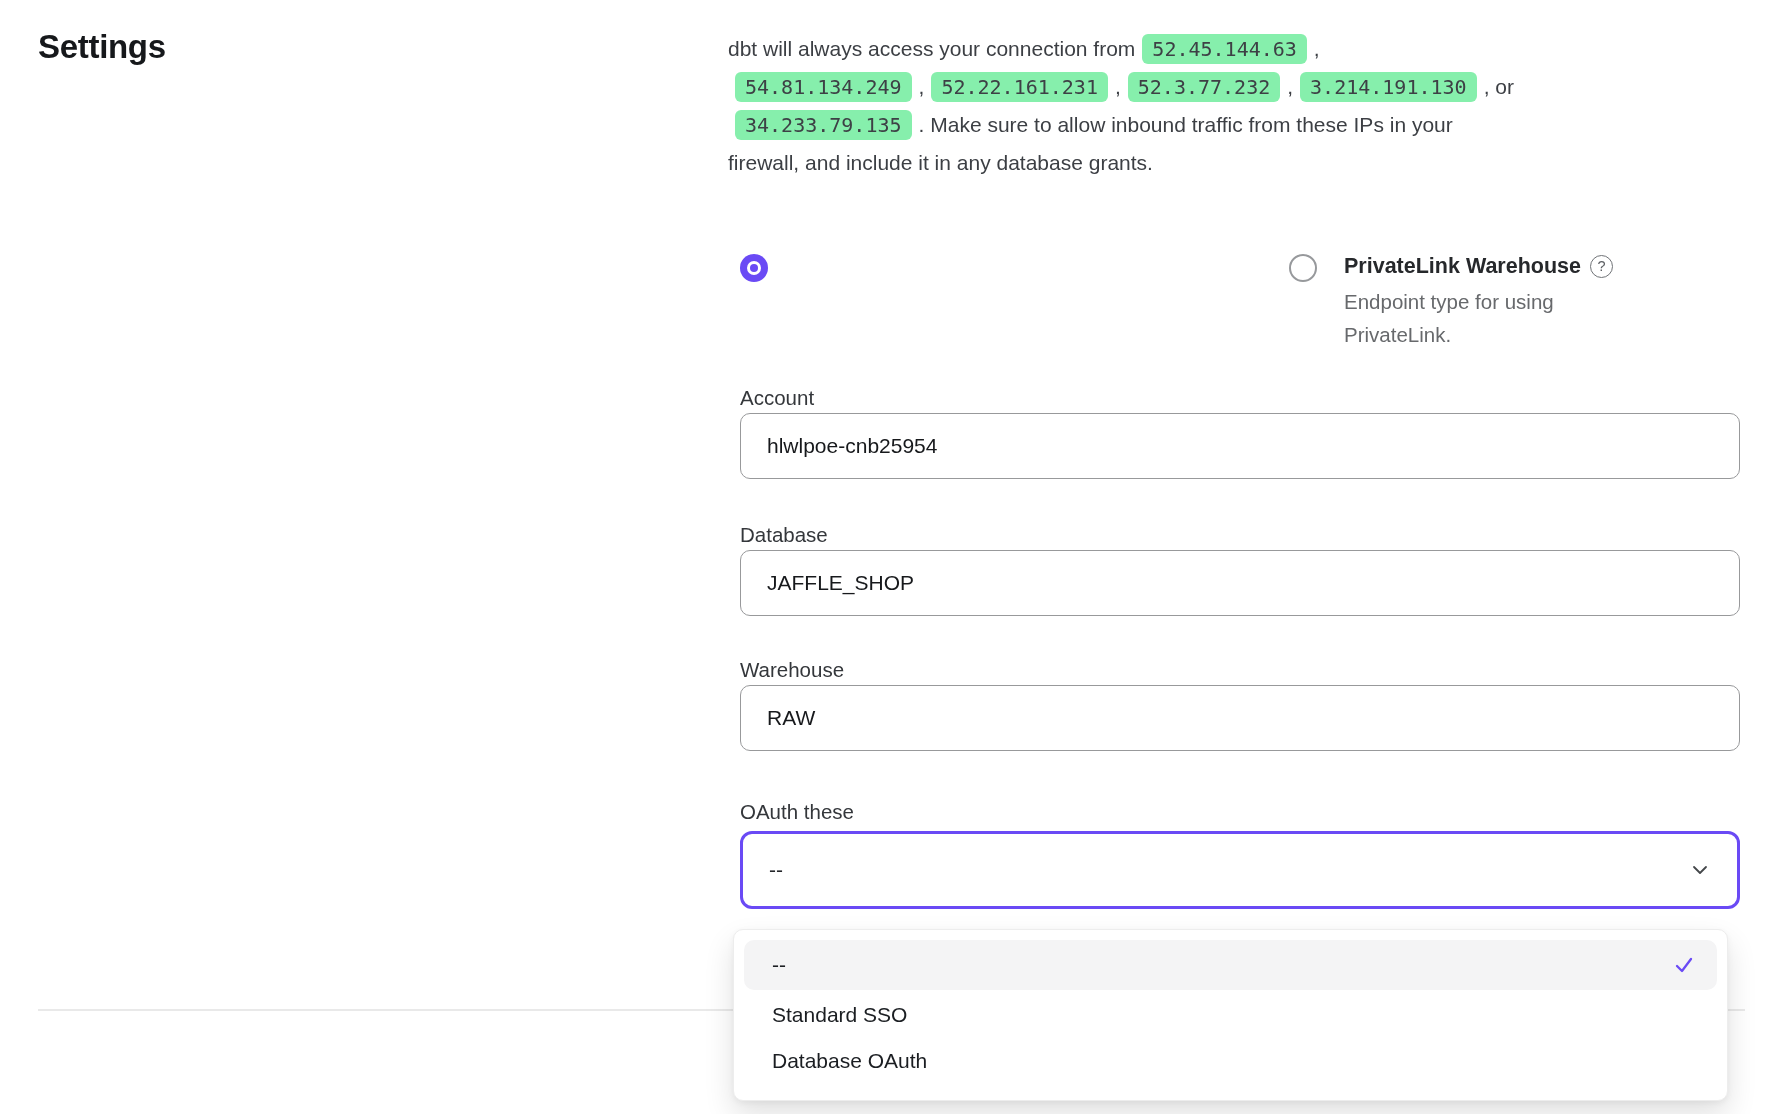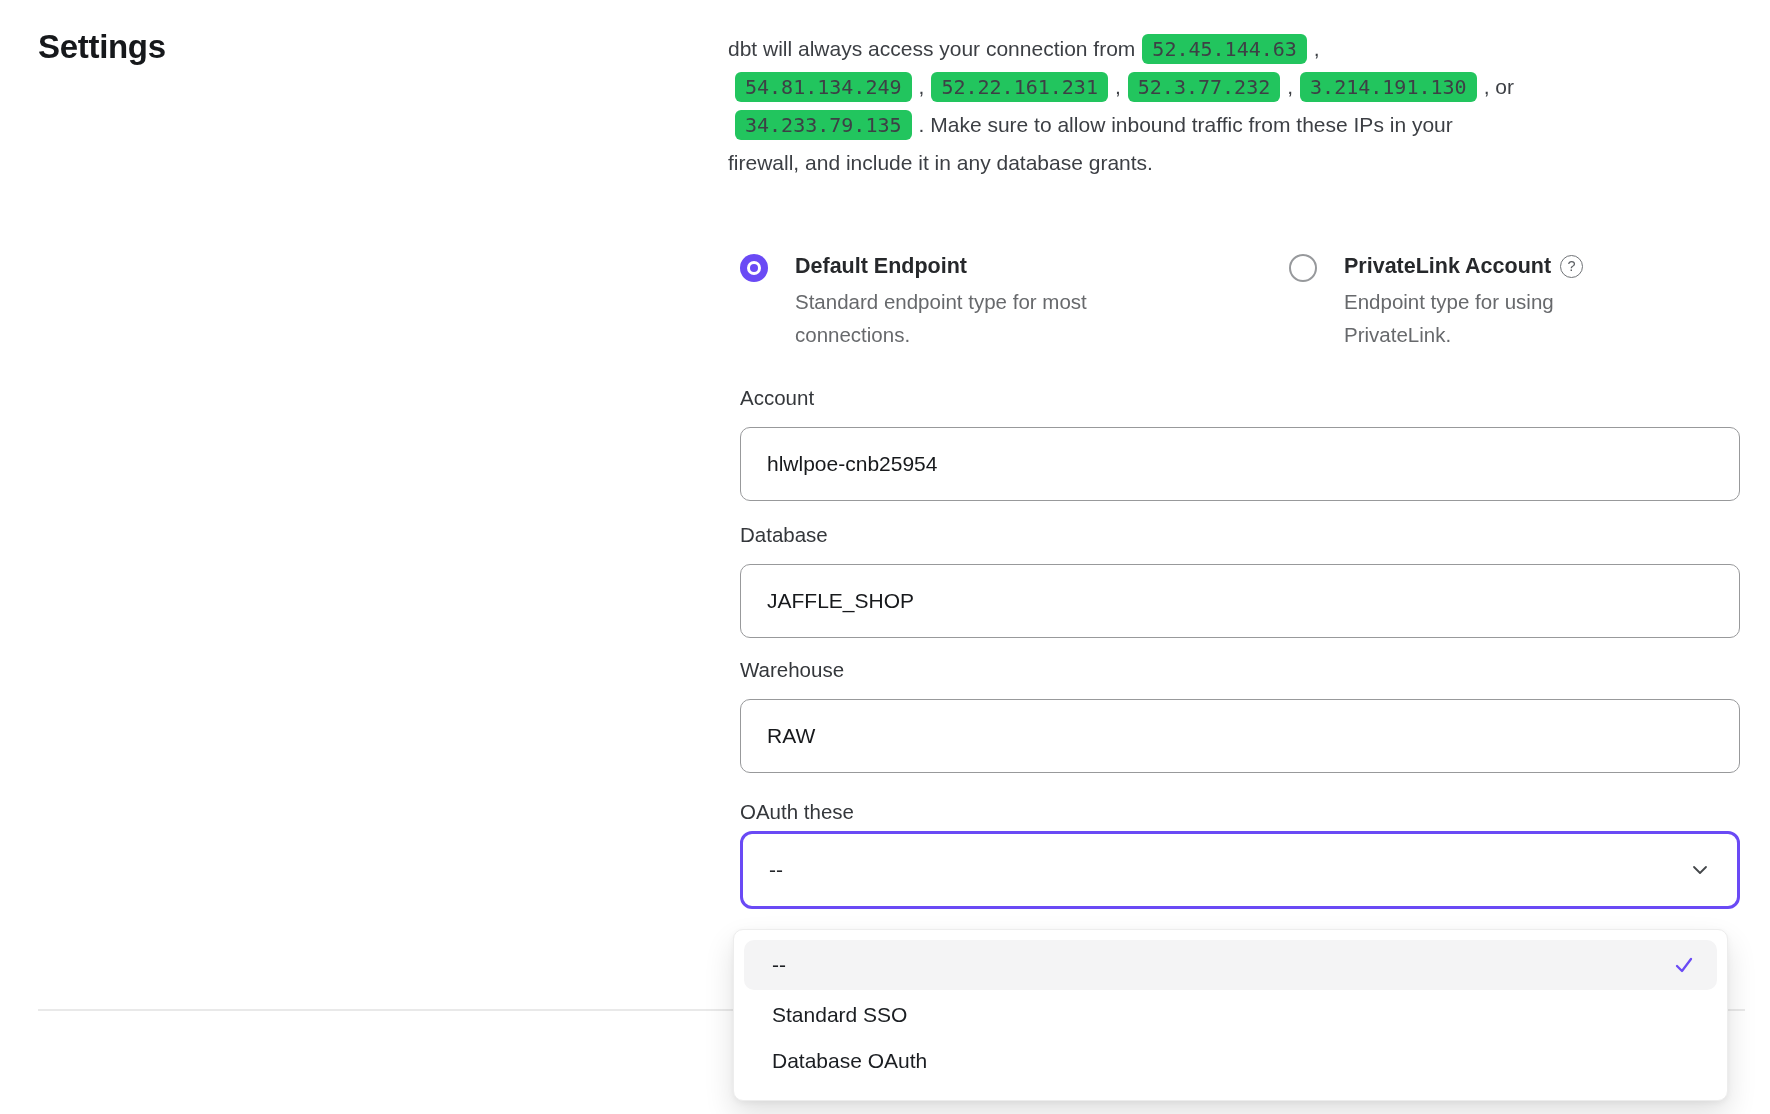--- a/index.html
+++ b/index.html
@@ -27,21 +27,21 @@
   .content { position:absolute; left:728px; top:30px; width:1004px; z-index:1; }
 
   
   .notice {
     font-size:21px; line-height:38px; color:#3c3f44;
     width:1004px;
   }
   .chip {
     font-family:"DejaVu Sans Mono","Liberation Mono",monospace;
     font-size:20px; color:#3d4045;
-    background:#22c55e; border-radius:6px;
+    background:#86efac; border-radius:6px;
     padding:3px 10px; margin:0 7px;
     white-space:nowrap;
   }
   .sep { color:#3c3f44; }
 
   
   .endpoint-row { position:absolute; top:222px; left:0; width:1004px; display:flex; }
   .endpoint-opt { display:flex; align-items:flex-start; }
   .endpoint-opt.first { width:561px; padding-left:12px; }
   .radio {
@@ -72,21 +72,21 @@
     border:1.8px solid #707377; color:#5c5f63;
     font-size:14.5px; font-weight:400;
     display:inline-flex; align-items:center; justify-content:center;
     margin-left:9px; cursor:pointer;
   }
 
   
   .field { position:absolute; left:12px; width:1000px; }
   .field-label { font-size:20.5px; color:#34373b; display:block; }
   .text-input {
-    margin-top:17px; width:1000px; height:74px;
+    margin-top:3px; width:1000px; height:66px;
     border:1.5px solid #98999b; border-radius:10px;
     padding:0 26px; font-size:21px; color:#17191c;
     font-family:"Liberation Sans","DejaVu Sans",sans-serif;
     background:#fff; outline:none; display:block;
   }
   .field.account   { top:356px; }
   .field.database  { top:493px; }
   .field.warehouse { top:628px; }
   .field.oauth     { top:770px; }
 
@@ -123,32 +123,26 @@
 
   <div class="divider"></div>
 
   <div class="content">
 
     <p class="notice"><span>dbt will always access your connection from</span><code class="chip">52.45.144.63</code><span class="sep">,</span><br><code class="chip">54.81.134.249</code><span class="sep">,</span><code class="chip">52.22.161.231</code><span class="sep">,</span><code class="chip">52.3.77.232</code><span class="sep">,</span><code class="chip">3.214.191.130</code><span class="sep">, or</span><br><code class="chip">34.233.79.135</code><span>. Make sure to allow inbound traffic from these IPs in your</span><br><span>firewall, and include it in any database grants.</span></p>
 
     <div class="endpoint-row">
       <div class="endpoint-opt first">
         <span class="radio selected"></span>
-        <div class="endpoint-text">
-          <div class="endpoint-title">
-            <span>Default Endpoint</span>
-          </div>
-          <div class="endpoint-desc">Standard endpoint type for most connections.</div>
-        </div>
       </div>
       <div class="endpoint-opt second">
         <span class="radio"></span>
         <div class="endpoint-text">
           <div class="endpoint-title">
-            <span>PrivateLink Account</span>
+            <span>PrivateLink Warehouse</span>
             <span class="help-icon">?</span>
           </div>
           <div class="endpoint-desc">Endpoint type for using PrivateLink.</div>
         </div>
       </div>
     </div>
 
     <div class="field account">
       <label class="field-label">Account</label>
       <input class="text-input" type="text" value="hlwlpoe-cnb25954" style="">

